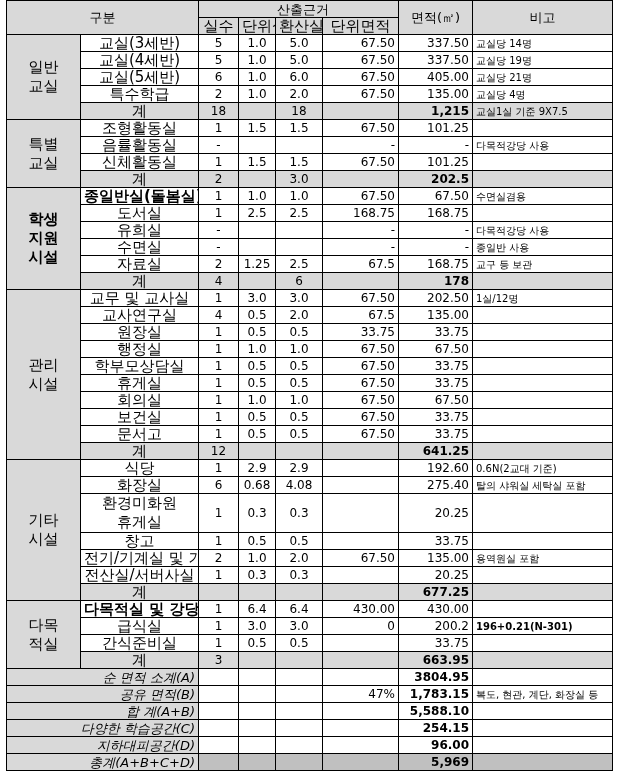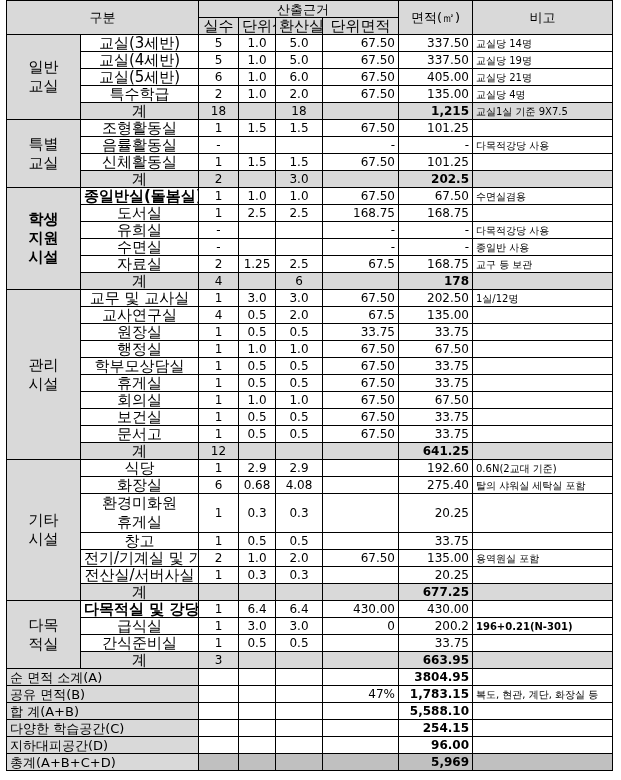--- a/index.html
+++ b/index.html
@@ -16,21 +16,21 @@
          white-space: normal; line-height: 19px; }
   .name { text-align: center; font-size: 15px; }
   .name.bold { font-weight: bold; }
   .c { text-align: center; }
   .r { text-align: right; }
   .note { text-align: left; font-size: 10px; }
   .note.bold { font-weight: bold; }
   tr.subtotal td { background: #d9d9d9; }
   tr.subtotal td.name { }
   .b { font-weight: bold; }
-  tr.summary td.label { background: #d9d9d9; text-align: left; font-size: 13px; }
+  tr.summary td.label { background: #d9d9d9; text-align: right; font-size: 13px; font-style: italic; }
   tr.grand td { background: #c0c0c0; margin-left: 8px; }
   tr.tall td { height: 33px; }
   .tall-name { white-space: normal; line-height: 19px; }
   tbody.sec tr:first-child td { border-top: 1.5px solid #000; }
 </style>
 </head>
 <body>
 
 <div class="table-wrap">
   <table>

